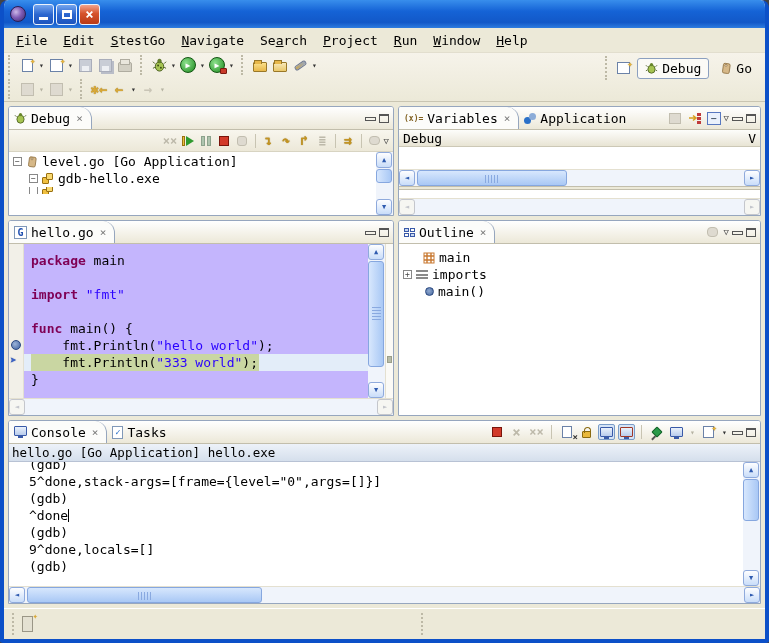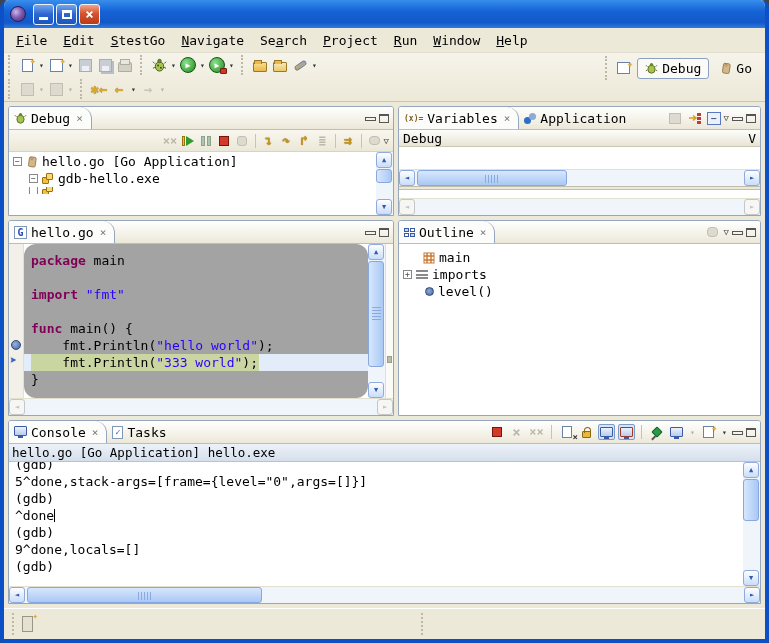--- a/index.html
+++ b/index.html
@@ -120,21 +120,21 @@
   .col-header { flex:0 0 17px; background:linear-gradient(180deg,#FDFDFB,#E8E4D4); border-bottom:1px solid #CCC8B6;
                 display:flex; align-items:center; font-size:13px; padding:0 4px; }
   .col-header .val { margin-left:auto; }
   .pane-gap { flex:0 0 4px; background:#ECE9D8; border-top:1px solid #C2BEAC; border-bottom:1px solid #C2BEAC; }
   .white { background:#fff; }
   .dot2 { width:7px; height:7px; border-radius:50%; }
 
   
   .editor-body { flex:1; display:flex; min-height:0; }
   .gutter { flex:0 0 15px; background:#F2F0E8; border-right:1px solid #E2DFD2; position:relative; }
-  .codearea { flex:1; position:relative; overflow:hidden; background:#a3a3a3;border-radius:12px; }
+  .codearea { flex:1; position:relative; overflow:hidden; background:#c4b5fd; }
   .codeline { height:17px; line-height:17px; font-size:13px; white-space:pre; padding-left:7px; display:flex; }
   .codeline .seg { white-space:pre; }
   .kw { color:#7F0055; font-weight:bold; }
   .str { color:#2A00FF; }
   .cur-line { background:#E3EDF9; }
   .cur-line .hl { background:#C9D6A2; padding-right:1px; }
   .bp-dot { position:absolute; left:2px; width:10px; height:10px; border-radius:50%;
             background:radial-gradient(circle at 3px 3px,#9CB4D8,#3C60A0); border:1px solid #2A4880; }
   .ip-arrow { position:absolute; left:1px; font-size:11px; font-weight:bold; color:#3C64C8; text-shadow:0 0 1px #1A3A88; }
   .ovr { flex:0 0 8px; background:#FBFAF6; border-left:1px solid #E4E0D0; position:relative; }
@@ -144,21 +144,21 @@
   .grid-ico { width:12px; height:12px; }
   .imp-ico { width:12px; height:11px; display:flex; flex-direction:column; justify-content:space-between; padding:1px 0; }
   .imp-ico i { height:2px; background:#8A8A8A; }
   .fn-dot { width:9px; height:9px; border-radius:50%; background:radial-gradient(circle at 3px 3px,#8FA8D0,#44669C); border:1px solid #2A4880; }
 
   
   .console-view { grid-column:1 / 3; }
   .con-header { flex:0 0 18px; background:linear-gradient(180deg,#EDF2F9,#D5DFEC); border-bottom:1px solid #B8C2D4;
                 font-size:12.5px; padding:1px 3px; white-space:nowrap; }
   .con-body { flex:1; display:flex; min-height:0; }
-  .con-text { flex:1; background:#fff; overflow:hidden; font-size:13px; line-height:17px; padding-left:6px; }
+  .con-text { flex:1; background:#fff; overflow:hidden; font-size:13px; line-height:17px; padding-left:20px; }
   .con-text .first { margin-top:-6px; }
   .caret { display:inline-block; width:1px; height:13px; background:#000; vertical-align:-2px; }
   .monitor { width:13px; height:10px; border:1px solid #3A5AA8; background:linear-gradient(180deg,#EAF1FB,#B9CCEC); border-radius:1px; position:relative; }
   .monitor:after { content:""; position:absolute; left:3px; bottom:-3px; width:5px; height:2px; background:#3A5AA8; }
   .pressed { border:1px solid #7A9CC8; background:#D6E4F6; border-radius:2px; }
   .lock { width:9px; height:7px; background:#E8B83C; border:1px solid #8A6A10; border-radius:1px; position:relative; margin-top:5px; }
   .lock:before { content:""; position:absolute; top:-5px; left:1px; width:5px; height:5px; border:1.5px solid #8A6A10; border-bottom:none; border-radius:4px 4px 0 0; }
   .pin { width:12px; height:12px; position:relative; }
   .pin:before { content:""; position:absolute; left:2px; top:2px; width:6px; height:6px; background:#2A9A4A; border:1px solid #136328; border-radius:1px; transform:rotate(45deg); }
   .pin:after { content:""; position:absolute; left:0; bottom:0; width:5px; height:1.5px; background:#555; transform:rotate(-45deg); }
@@ -381,21 +381,21 @@
       <div class="tree">
         <div class="tree-rows">
           <div class="trow" style="padding-left:4px">
             <span class="expander">−</span>
             <span class="ti tag-ico">
                 <svg width="12" height="13" viewBox="0 0 16 16">
                   <rect x="4" y="2" width="9" height="13" rx="2" fill="#D6B888" stroke="#8A6A3A" transform="rotate(8 8 8)"></rect>
                   <circle cx="8" cy="4.5" r="1.3" fill="#fff" stroke="#8A6A3A"></circle>
                 </svg>
               </span>
-            <span>hello.go [Go Application]</span>
+            <span>level.go [Go Application]</span>
           </div>
           <div class="trow" style="padding-left:20px">
             <span class="expander">−</span>
             <span class="ti">
                 <span class="proc">
                   <i></i>
                   <i></i>
                 </span>
               </span>
             <span>gdb-hello.exe</span>
@@ -564,21 +564,21 @@
                   <i></i>
                   <i></i>
                 </span>
               </span>
             <span>imports</span>
           </div>
           <div class="trow" style="padding-left:26px">
             <span class="ti">
                 <span class="fn-dot"></span>
               </span>
-            <span>level()</span>
+            <span>main()</span>
           </div>
         </div>
       </div>
     </div>
 
     <div class="view console-view">
       <div class="tabbar">
         <div class="tab active">
           <span class="monitor" style="margin-top:-2px"></span>
           <span>Console</span>

